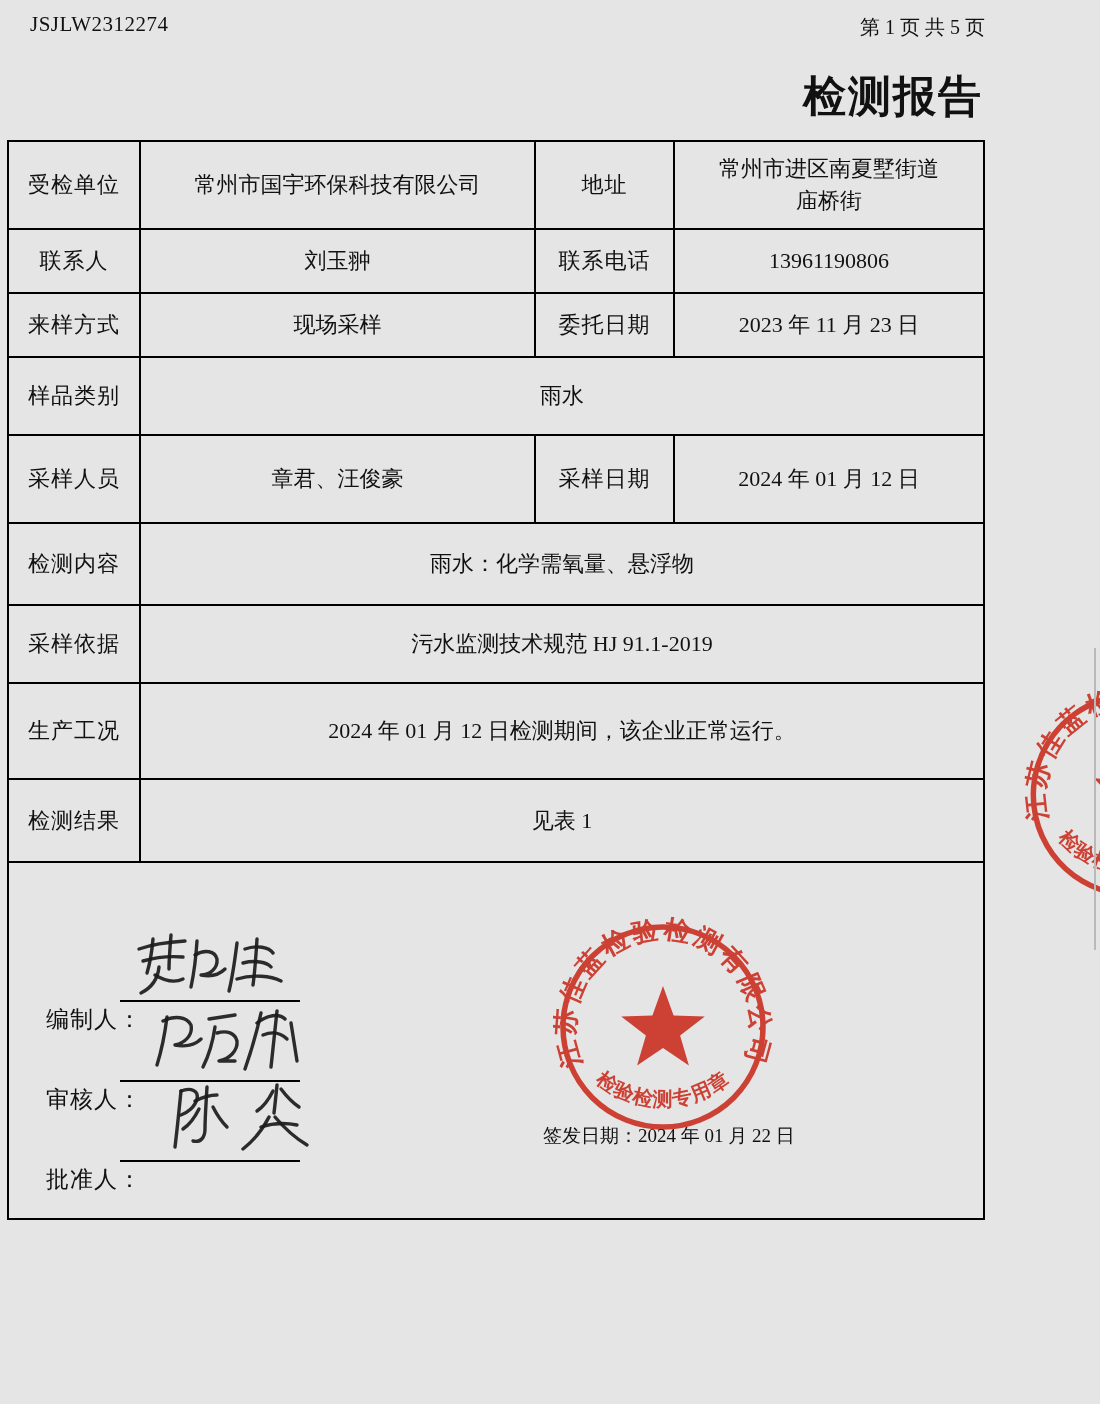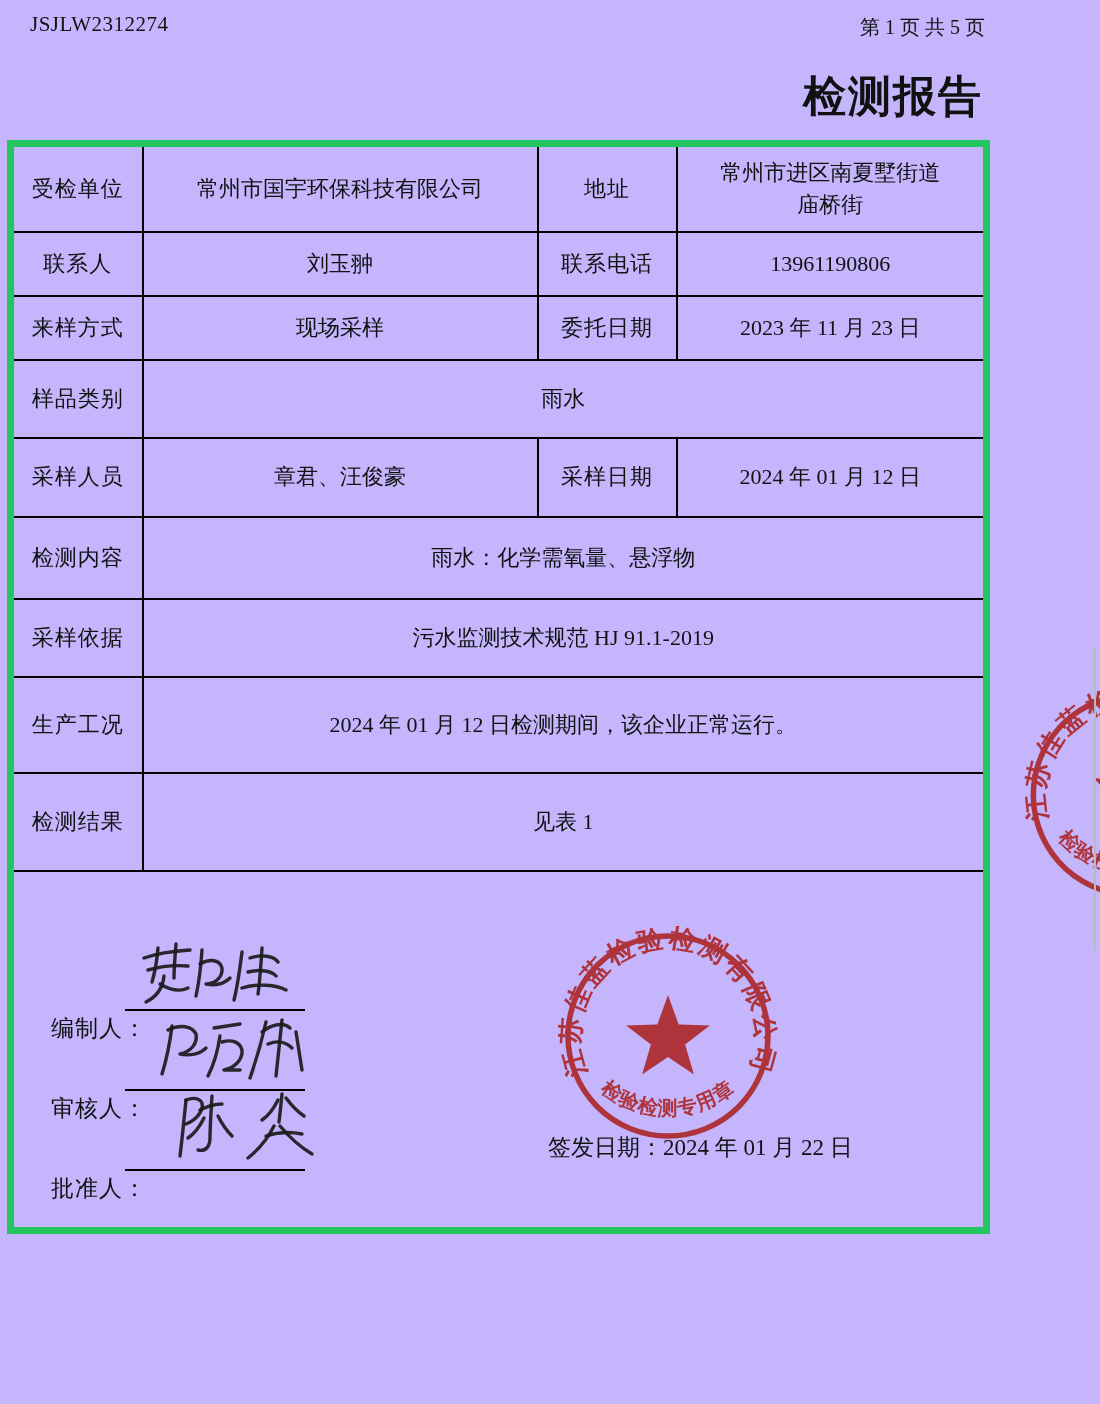--- a/index.html
+++ b/index.html
@@ -1,48 +1,48 @@
 <!DOCTYPE html>
 <html style="--stamp-color: #e23a2b;"><head>
 <meta charset="utf-8">
 <style>
   * { margin:0; padding:0; box-sizing:border-box; }
   html,body { background:#ffffff; }
   #page {
     position:relative; width:1100px; height:1404px;
-    background:#c4b5fd; overflow:hidden;
+    background:#e5e5e5; overflow:hidden;
     font-family:"Liberation Serif","DejaVu Serif",serif;
     color:#111;
   }
   .hdr-left  { position:absolute; left:30px;  top:12px; font-size:21px; letter-spacing:.5px; }
   .hdr-right { position:absolute; left:860px; top:14px; font-size:20px; }
   .doc-title { position:absolute; left:7px; top:68px; width:976px; text-align:right;
                font-size:43px; font-weight:bold; letter-spacing:2px; }
 
   table.report {
     position:absolute; left:7px; top:140px; width:976px;
     border-collapse:collapse; table-layout:fixed;
-    border:7px solid #22c55e;
+    border:1px solid #22c55e;
   }
   table.report td {
     border:2px solid #000; font-size:22px; vertical-align:middle;
     text-align:center; padding:4px 6px; line-height:1.45;
   }
   td.lab   { text-align:center; letter-spacing:1px; }
   td.full  { text-align:left; padding-left:14px; }
   .two-line span { display:block; }
 
   
   td.signoff-cell { padding:0; }
   .signoff-inner { position:relative; width:100%; height:347px; }
   .sig-label { position:absolute; font-size:23px; letter-spacing:1px;margin-top:36px; }
   .sig-line  { position:absolute; width:180px; border-bottom:2px solid #000; }
   .sig-svg   { position:absolute; }
   .sig-svg path { fill:none; stroke:#1b1b1b; stroke-width:3.4; stroke-linecap:round; stroke-linejoin:round; opacity:.92; }
-  .issue-line { position:absolute; left:528px; top:255px; font-size:23px; }
+  .issue-line { position:absolute; left:528px; top:255px; font-size:19px; }
 
   .stamp-wrap { position:absolute; mix-blend-mode:multiply; opacity:.93; }
   .stamp-svg circle { fill:none; stroke:var(--stamp-color,#e23a2b); stroke-width:5.5; }
   .stamp-svg .star  { fill:var(--stamp-color,#e23a2b); }
   .stamp-svg text   { fill:var(--stamp-color,#e23a2b); font-weight:bold;
                       font-family:"Liberation Serif","DejaVu Serif",serif; }
   .arc-top    { font-size:26px; letter-spacing:3.5px; }
   .arc-bottom { font-size:20px; letter-spacing:1px; }
   .edge-line { position:absolute; left:1094px; top:648px; width:2px; height:302px; background:#b9b9b9; }
 </style>
@@ -86,21 +86,21 @@
       <td>现场采样</td>
       <td class="lab">委托日期</td>
       <td>2023 年 11 月 23 日</td>
     </tr>
 
     <tr style="height:78px">
       <td class="lab">样品类别</td>
       <td class="full" colspan="3">雨水</td>
     </tr>
 
-    <tr style="height:79px">
+    <tr style="height:88px">
       <td class="lab">采样人员</td>
       <td>章君、汪俊豪</td>
       <td class="lab">采样日期</td>
       <td>2024 年 01 月 12 日</td>
     </tr>
 
 
 
     <tr style="height:82px">
       <td class="lab">检测内容</td>
@@ -110,21 +110,21 @@
     <tr style="height:78px">
       <td class="lab">采样依据</td>
       <td class="full" colspan="3">污水监测技术规范  HJ 91.1-2019</td>
     </tr>
 
     <tr style="height:96px">
       <td class="lab">生产工况</td>
       <td class="full" colspan="3">2024 年 01 月 12 日检测期间，该企业正常运行。</td>
     </tr>
 
-    <tr style="height:98px">
+    <tr style="height:83px">
       <td class="lab">检测结果</td>
       <td class="full" colspan="3">见表 1</td>
     </tr>
 
     <tr style="height:347px">
       <td class="signoff-cell" colspan="4">
         <div class="signoff-inner">
 
           <div class="sig-label" style="left:31px; top:100px;">编制人：</div>
           <div class="sig-line" style="left:105px; top:101px; height:34px;"></div>

